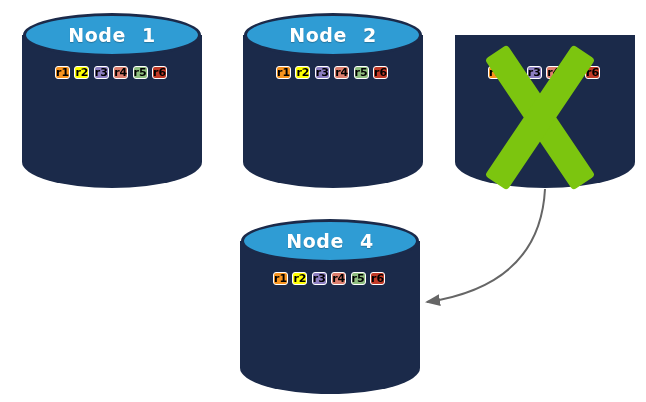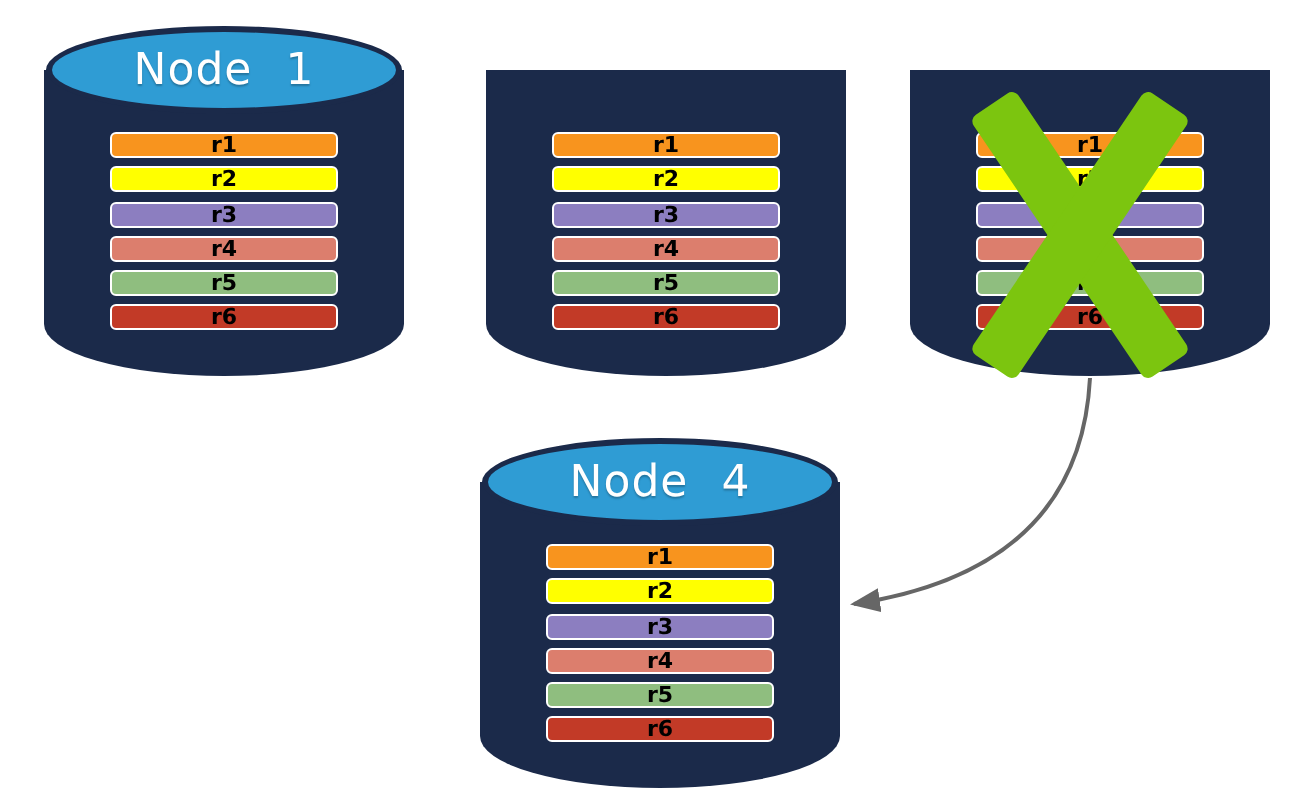--- a/index.html
+++ b/index.html
@@ -29,27 +29,27 @@
     border-radius:0 0 50% 50% / 0 0 26px 26px;
   }
   .cyl-top{
     position:absolute;left:1px;right:1px;top:1px;height:44px;
     background:var(--c-top);
     border:3px solid var(--c-body);
     border-radius:50%;
     display:flex;align-items:center;justify-content:center;
   }
   .node-title{
-    color:var(--c-title);font-size:22px;font-weight:normal;
+    color:var(--c-title);font-size:19px;font-weight:bold;
     word-spacing:9px;letter-spacing:.5px;
     text-shadow:0 1px 1px rgba(0,0,0,.25);
   }
   .rows{
     position:absolute;left:33px;top:54px;width:114px;
-    display:flex;flex-direction:column;gap:4.3px;
+    display:flex;gap:4.3px;
   }
   .row{
     height:13px;border:1.5px solid var(--c-rowborder);border-radius:3px;
     display:flex;align-items:center;justify-content:center;
     font-size:11px;font-weight:bold;line-height:9px;color:var(--c-rowtext);
   }
   .cross{position:absolute;left:0;top:0;width:100%;height:100%;z-index:3;}
   .cross-bar{
     position:absolute;left:6px;top:92px;width:158px;height:27px;
     background:var(--c-cross);border-radius:4px;
@@ -81,20 +81,23 @@
         <div class="row" style="background: rgb(248, 148, 30);">r1</div>
         <div class="row" style="background: rgb(255, 255, 0);">r2</div>
         <div class="row" style="background: rgb(140, 126, 192);">r3</div>
         <div class="row" style="background: rgb(220, 126, 109);">r4</div>
         <div class="row" style="background: rgb(143, 190, 127);">r5</div>
         <div class="row" style="background: rgb(194, 58, 39);">r6</div>
       </div>
     </div>
     <div class="cylinder pos-2">
       <div class="cyl-body"></div>
+      <div class="cyl-top">
+        <span class="node-title">Node 2</span>
+      </div>
       <div class="rows">
         <div class="row" style="background: rgb(248, 148, 30);">r1</div>
         <div class="row" style="background: rgb(255, 255, 0);">r2</div>
         <div class="row" style="background: rgb(140, 126, 192);">r3</div>
         <div class="row" style="background: rgb(220, 126, 109);">r4</div>
         <div class="row" style="background: rgb(143, 190, 127);">r5</div>
         <div class="row" style="background: rgb(194, 58, 39);">r6</div>
       </div>
     </div>
     <div class="cylinder pos-3">

